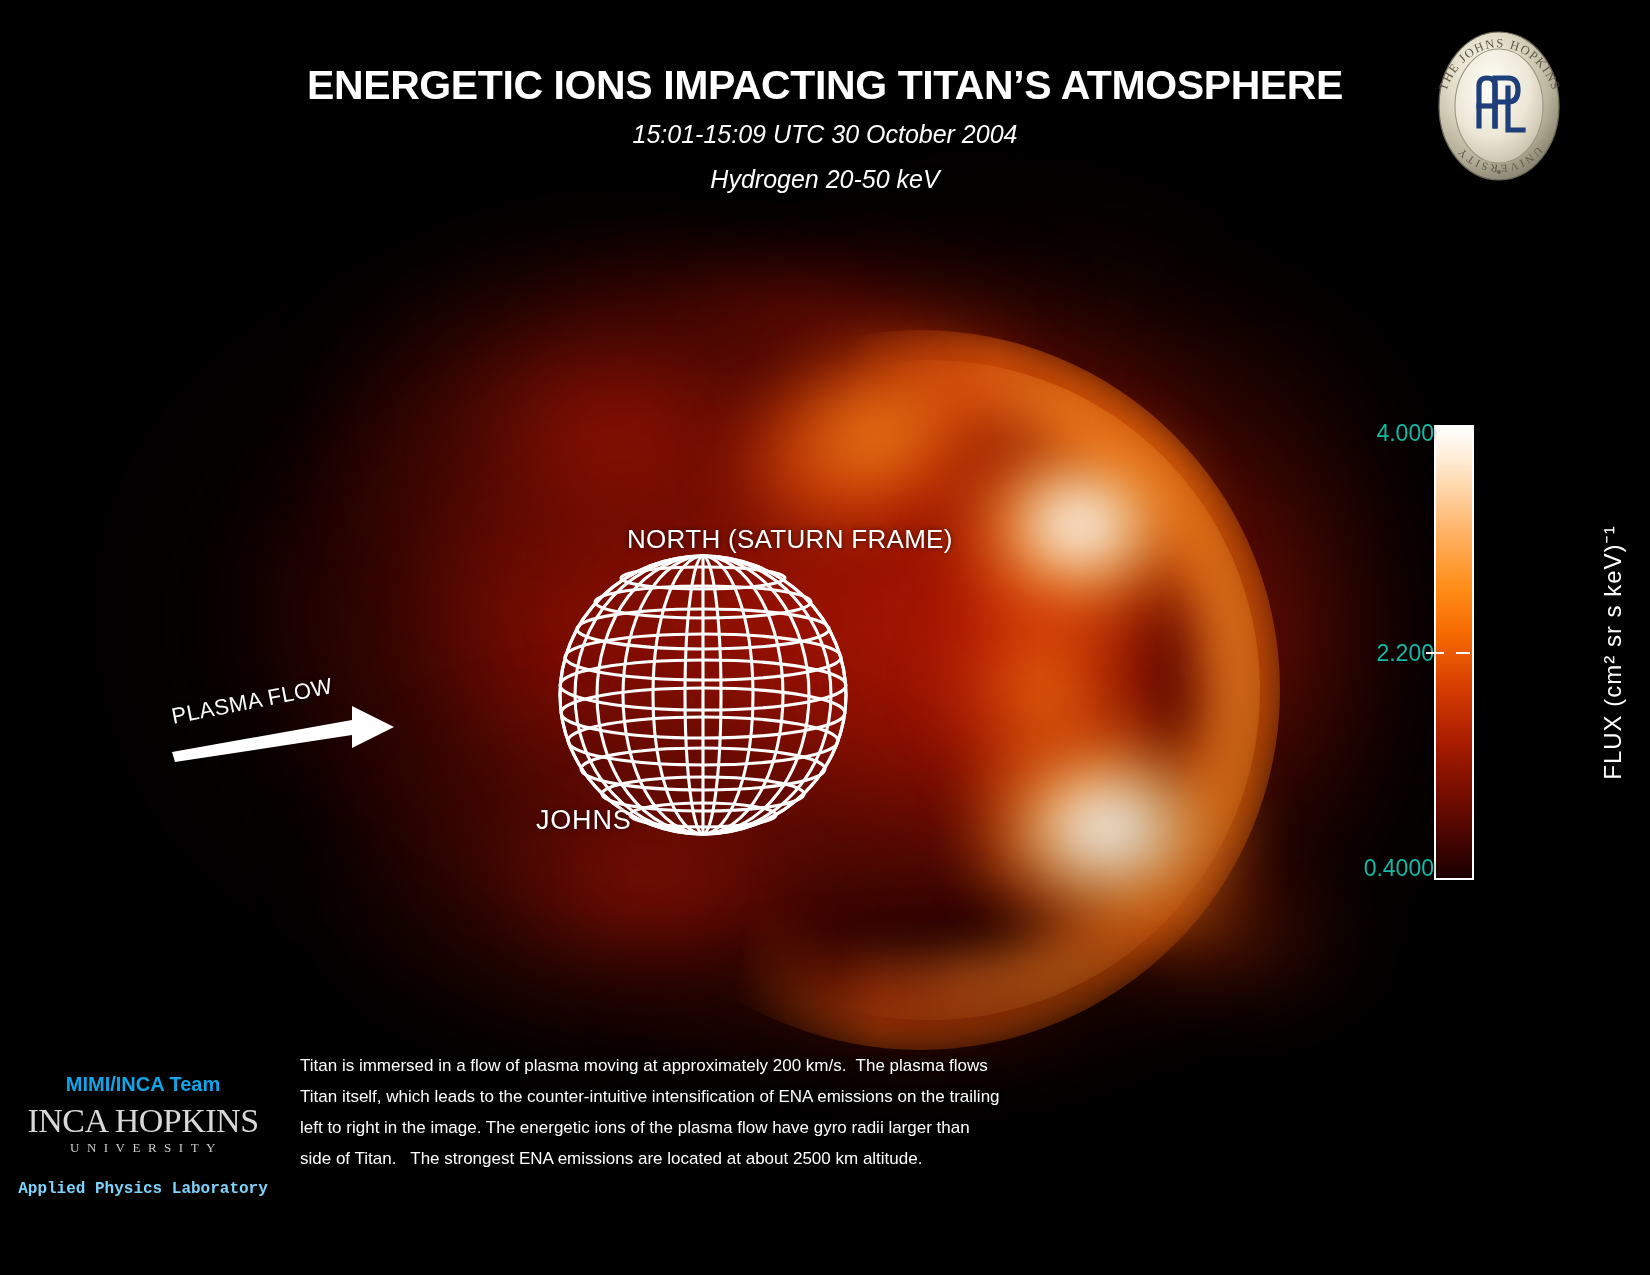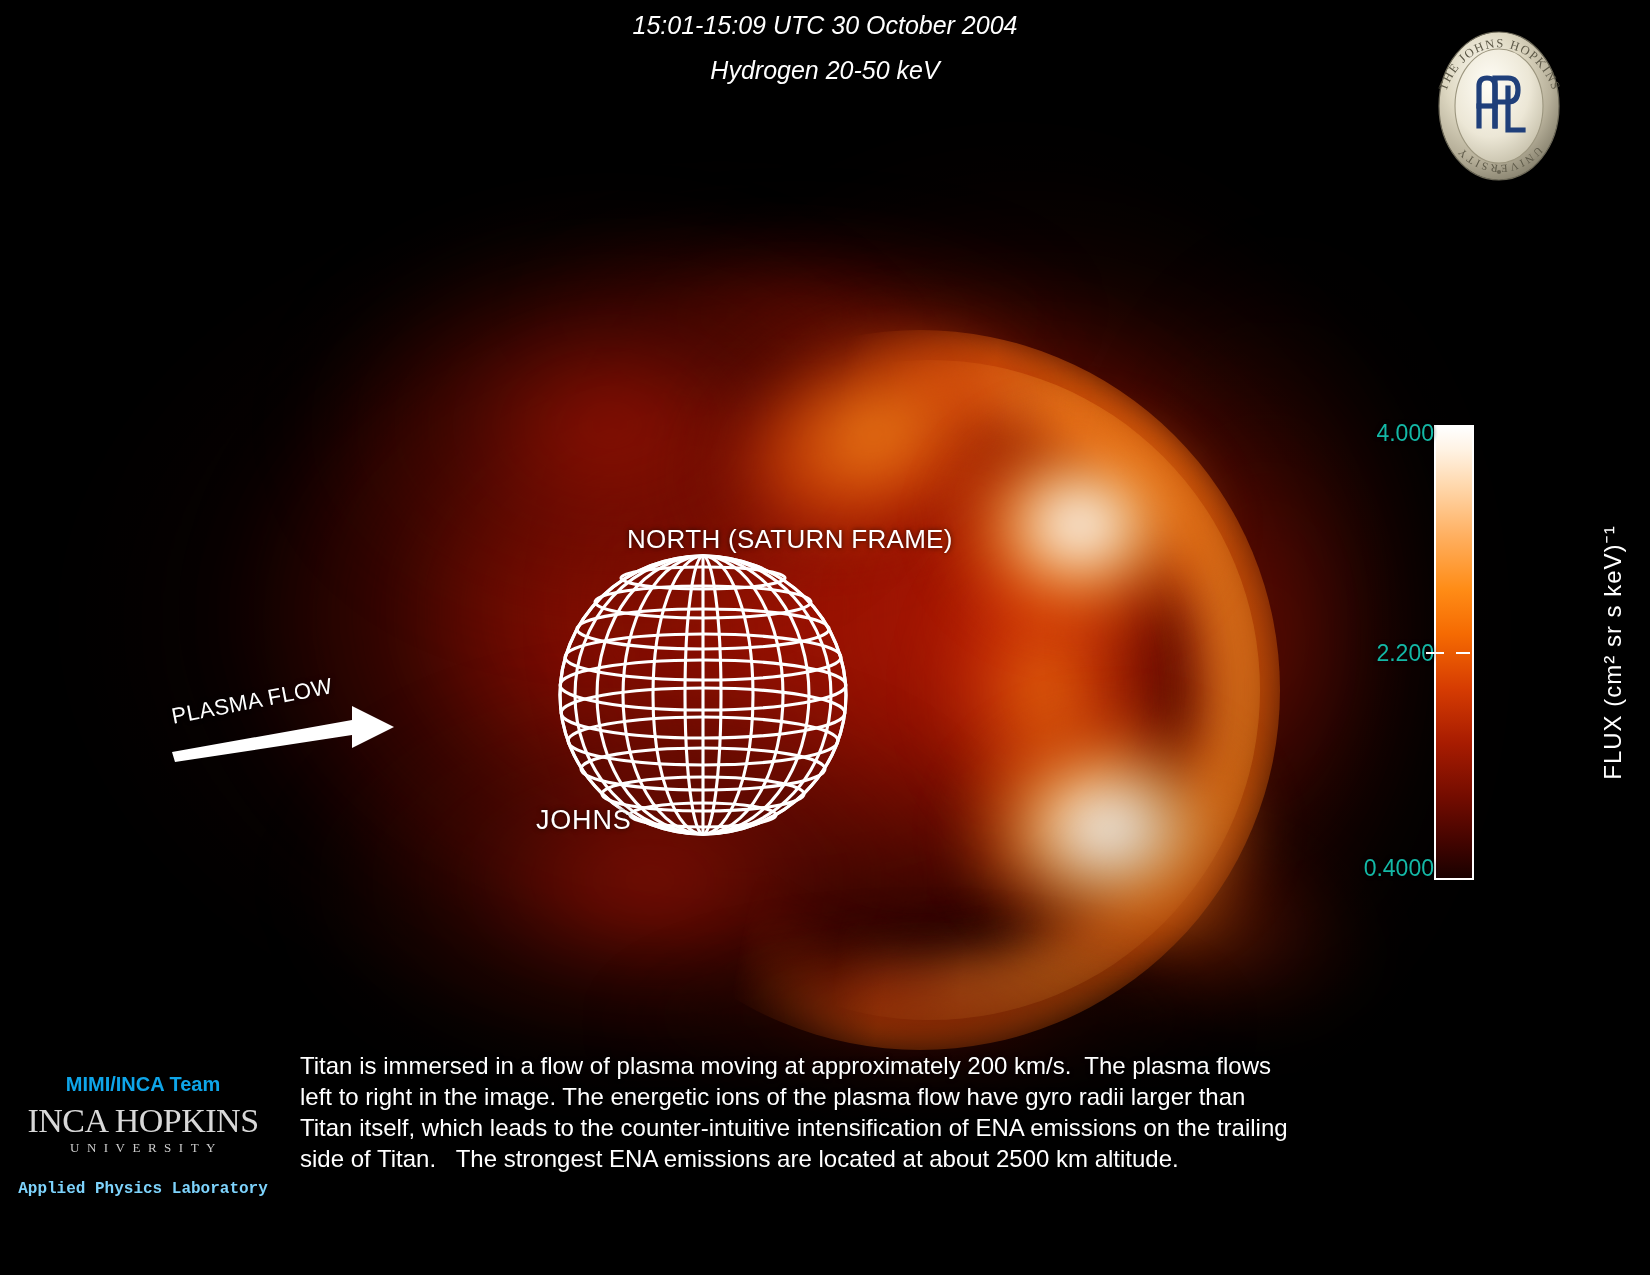--- a/index.html
+++ b/index.html
@@ -141,21 +141,21 @@
     white-space:nowrap;text-shadow:0 0 4px #000;}
   .cb-tick{position:absolute;left:70px;width:18px;height:2px;background:#fff;}
   .cb-tick.inner{left:100px;width:14px;}
   #cbar-axis-label{position:absolute;left:128px;top:0;height:455px;
     display:flex;align-items:center;}
   #cbar-axis-label span{font-size:24px;letter-spacing:1px;white-space:nowrap;
     transform:rotate(-90deg);transform-origin:center;display:block;}
 
   
   #caption{position:absolute;left:300px;top:1050px;width:932px;z-index:22;
-    font-size:24px;line-height:31px;text-align:justify;text-shadow:0 0 4px #000;}
+    font-size:17px;line-height:31px;text-align:justify;text-shadow:0 0 4px #000;}
   #caption div{white-space:pre;}
 
   #credit{position:absolute;left:18px;top:1073px;width:250px;z-index:22;text-align:center;}
   #team{font-size:20px;font-weight:bold;color:#0ea5e9;}
   #jhu{font-family:"Liberation Serif", serif;font-size:34px;color:#d8d8d8;
     margin-top:8px;line-height:34px;letter-spacing:-0.5px;}
   #univ{font-family:"Liberation Serif", serif;font-size:13px;color:#cccccc;
     letter-spacing:7.5px;margin-top:2px;margin-left:7px;}
   #apl{font-size:16px;font-weight:bold;color:#7dd3fc;margin-top:24px;font-family:Liberation Mono, monospace;}
 </style>
@@ -177,20 +177,21 @@
     <div class="blob arm"></div>
     <div class="blob bridge"></div>
     <div class="blob tail"></div>
     <div class="blob hot1"></div>
     <div class="blob hot2"></div>
     <div class="blob capglow"></div>
   </div>
   <div id="vignette"></div>
 
   <div id="header">
+    <div id="title">ENERGETIC IONS IMPACTING TITAN’S ATMOSPHERE</div>
     <div id="subtitle1">15:01-15:09 UTC 30 October 2004</div>
     <div id="subtitle2">Hydrogen 20-50 keV</div>
   </div>
 
   <div id="seal">
     <svg width="155" height="160" viewBox="0 0 155 160">
       <defs>
         <radialGradient id="sealg" cx="38%" cy="30%" r="78%">
           <stop offset="0%" stop-color="#fdfbf2"></stop>
           <stop offset="42%" stop-color="#ded8c2"></stop>
@@ -269,22 +270,22 @@
     <div class="cb-tick-label" style="top:430px;">0.4000</div>
     <div class="cb-tick" style="top:227px;"></div>
     <div class="cb-tick inner" style="top:227px;"></div>
     <div id="cbar-axis-label">
       <span>FLUX (cm² sr s keV)⁻¹</span>
     </div>
   </div>
 
   <div id="caption">
     <div>Titan is immersed in a flow of plasma moving at approximately 200 km/s.  The plasma flows</div>
+    <div>Titan itself, which leads to the counter-intuitive intensification of ENA emissions on the trailing</div>
     <div>left to right in the image. The energetic ions of the plasma flow have gyro radii larger than</div>
-    <div>Titan itself, which leads to the counter-intuitive intensification of ENA emissions on the trailing</div>
     <div>side of Titan.   The strongest ENA emissions are located at about 2500 km altitude.</div>
   </div>
 
   <div id="credit">
     <div id="team">MIMI/INCA Team</div>
     <div id="jhu">INCA HOPKINS</div>
     <div id="univ">UNIVERSITY</div>
     <div id="apl">Applied Physics Laboratory</div>
   </div>
 

